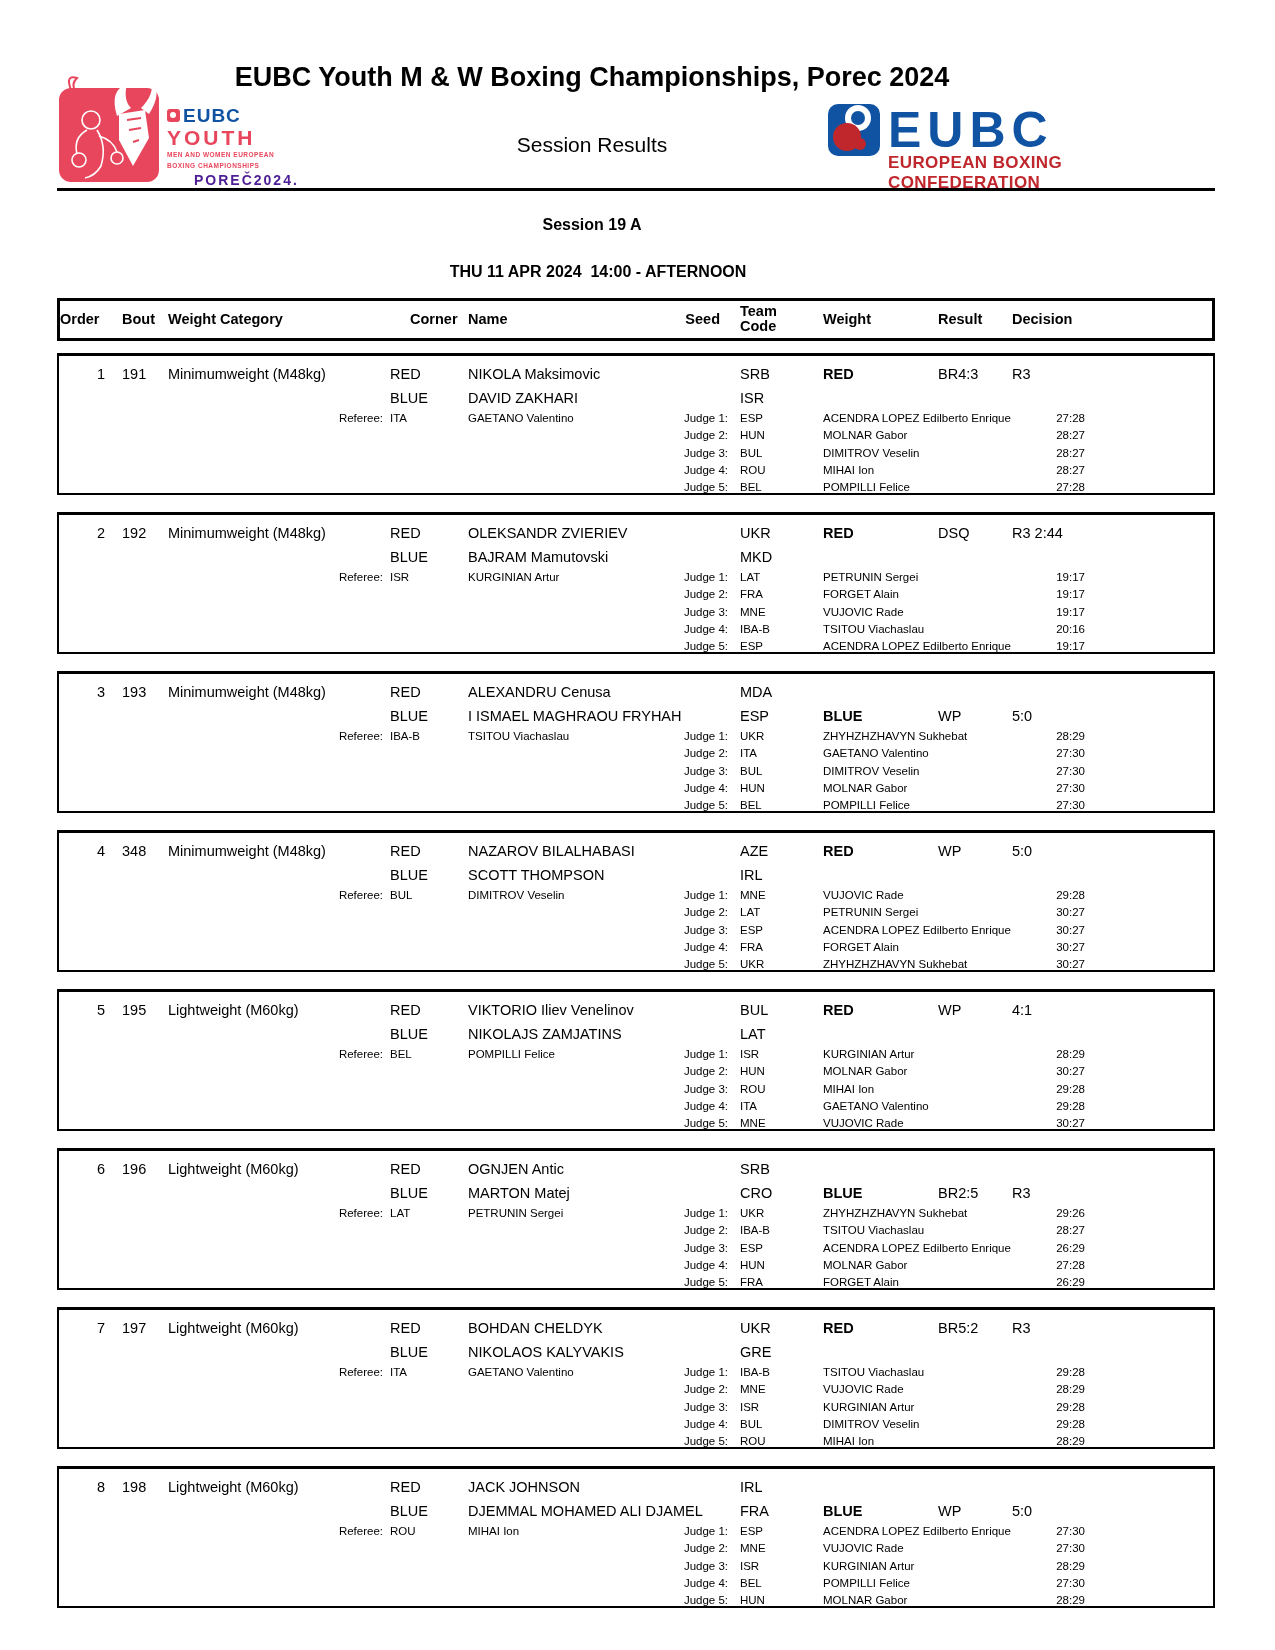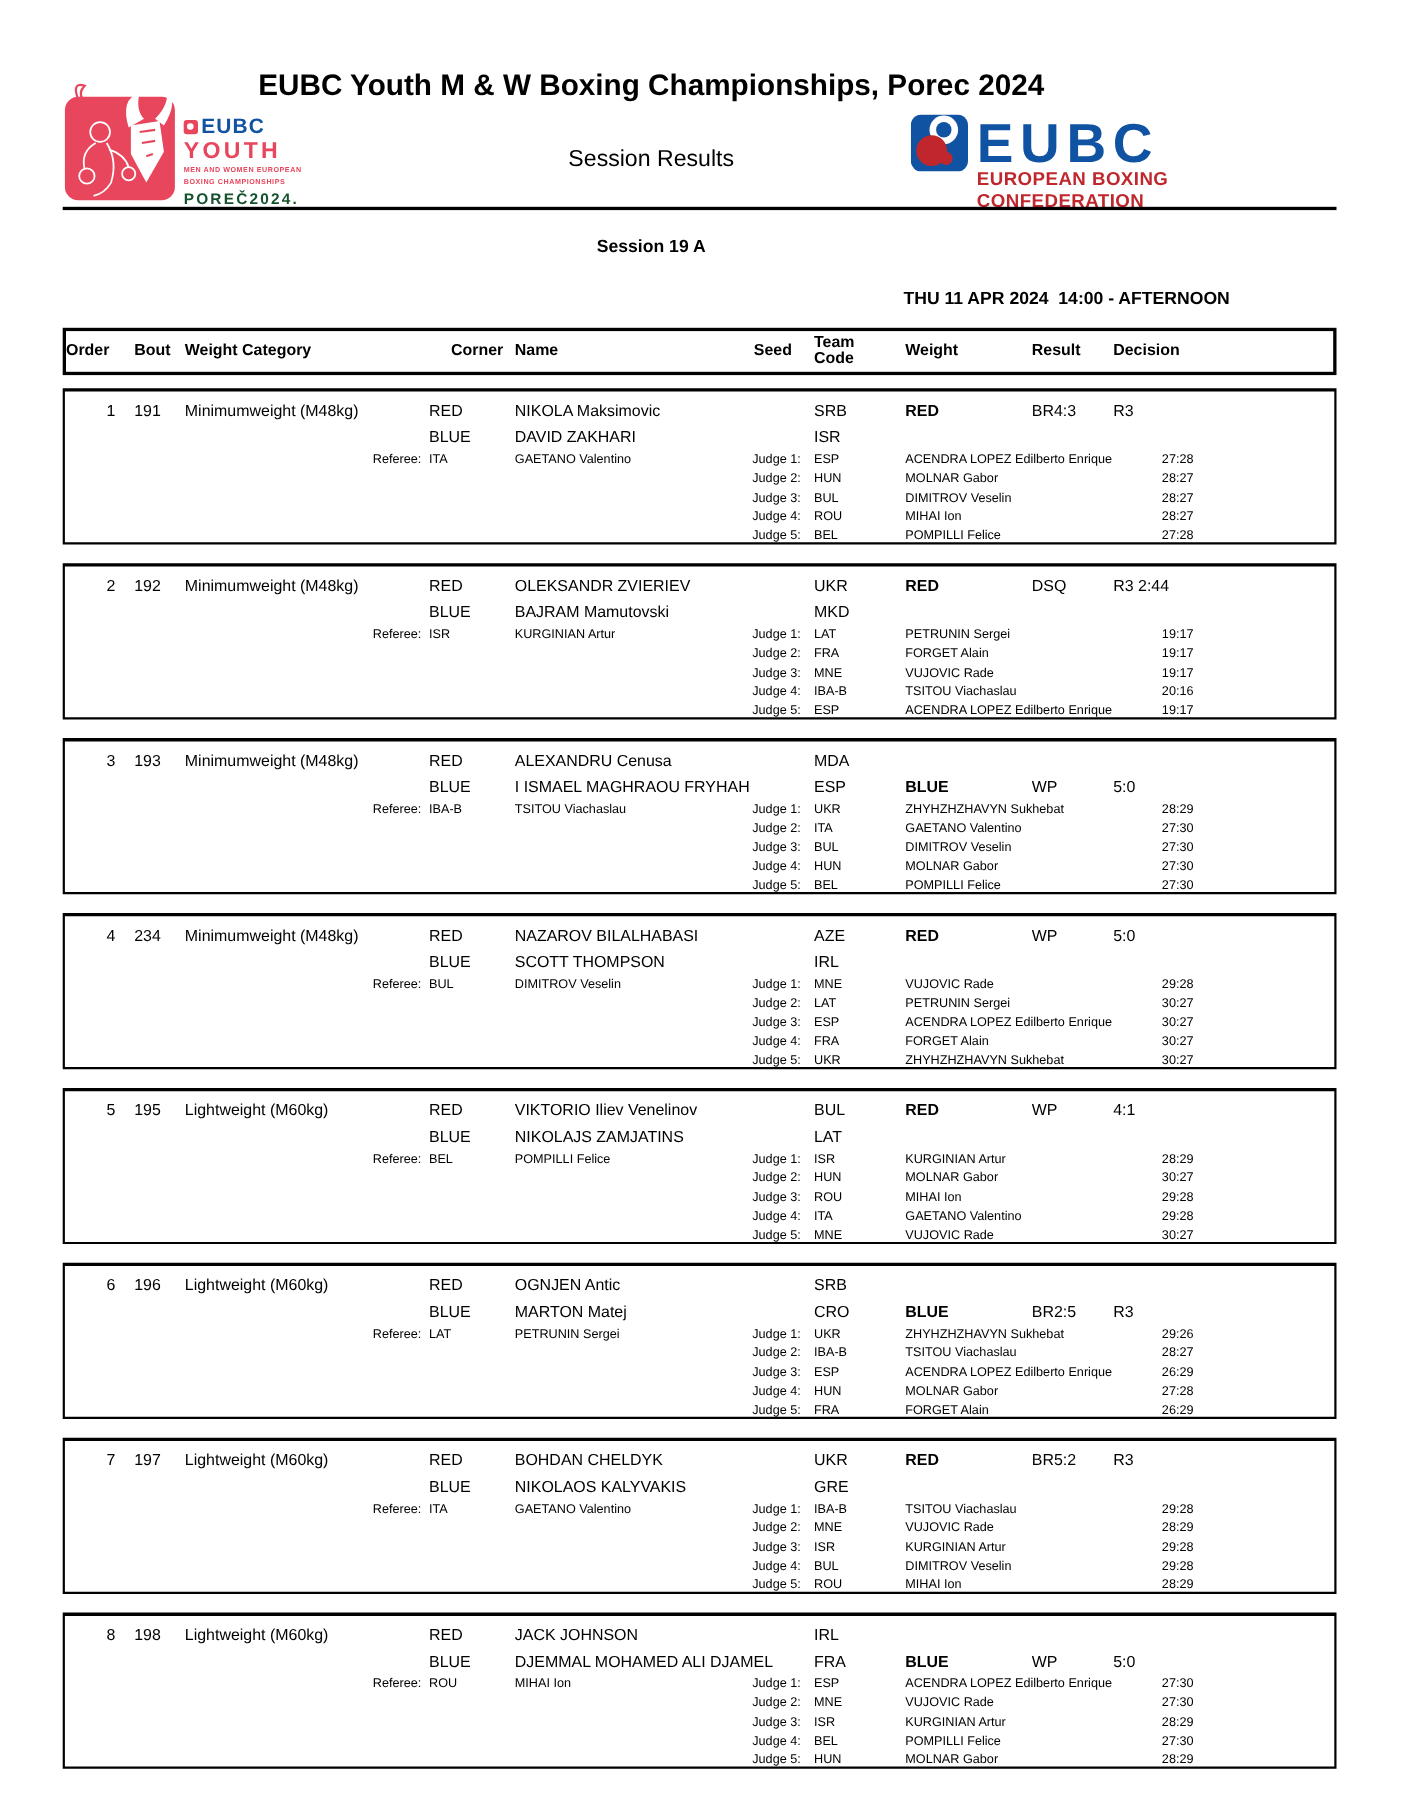--- a/index.html
+++ b/index.html
@@ -17,33 +17,33 @@
   
   .logo-left{position:absolute;left:57px;top:76px;width:270px;height:110px;}
   .logo-left svg{position:absolute;left:0;top:4px;overflow:visible;}
   .logo-text{position:absolute;left:110px;top:30px;line-height:1;}
   .lt-eubc-row{display:flex;align-items:center;gap:3px;}
   .lt-glove{width:13px;height:13px;background:#e8465c;border-radius:3px;position:relative;flex:0 0 auto;}
   .lt-glove::after{content:"";position:absolute;left:3px;top:3px;width:6px;height:6px;border-radius:50%;background:#fff;}
   .lt-eubc{font-size:19px;font-weight:800;color:#1153a3;letter-spacing:1px;}
   .lt-youth{font-size:21px;font-weight:800;color:#e8465c;letter-spacing:3px;margin-top:2px;}
   .lt-small{font-size:6.5px;font-weight:bold;color:#e8465c;letter-spacing:0.5px;line-height:8px;margin-top:3px;white-space:pre-line;}
-  .lt-porec{font-size:14px;font-weight:800;color:#14532d;letter-spacing:2px;margin-top:3px;}
+  .lt-porec{font-size:14px;font-weight:800;color:#4c1d95;letter-spacing:2px;margin-top:3px;margin-left:27px;}
 
   
   .logo-right{position:absolute;left:828px;top:104px;width:310px;}
   .rl-row{display:flex;align-items:center;gap:8px;}
   .rl-glove{width:52px;height:52px;flex:0 0 auto;}
   .rl-eubc{font-size:50px;font-weight:800;color:#1153a3;letter-spacing:6px;line-height:52px;}
   .rl-tagline{font-size:17px;font-weight:bold;color:#c0272d;letter-spacing:0.4px;margin:-3px 0 0 60px;}
 
   
   .session-name{position:absolute;left:57px;top:216px;width:1070px;text-align:center;
     font-size:16px;font-weight:bold;}
-  .session-datetime{position:absolute;left:48px;top:263px;width:1070px;text-align:right;
+  .session-datetime{position:absolute;left:63px;top:263px;width:1070px;text-align:center;
     font-size:16px;font-weight:bold;white-space:pre;}
 
   
   .thead{position:absolute;left:57px;top:298px;width:1158px;height:43px;
     border:3px solid #000;box-sizing:border-box;font-size:14.5px;font-weight:bold;}
   .thead span{position:absolute;white-space:nowrap;}
   .th-order{left:0;top:10px;width:45px;text-align:left;}
   .th-bout{left:62px;top:10px;}
   .th-weight{left:108px;top:10px;}
   .th-corner{left:330px;top:10px;margin-left:20px;}
@@ -349,21 +349,21 @@
     <span class="jlabel">Judge 5:</span>
     <span class="jcountry">BEL</span>
     <span class="jname">POMPILLI Felice</span>
     <span class="jscore">27:30</span>
   </div>
 </div>
   </div>
 
   <div class="bout-box">
     <span class="c order-cell">4</span>
-    <span class="c boutno-cell">234</span>
+    <span class="c boutno-cell">348</span>
     <span class="c weight-cell">Minimumweight (M48kg)</span>
 
     <span class="c row-red corner-col">RED</span>
     <span class="c row-red name-col">NAZAROV BILALHABASI</span>
     <span class="c row-red team-col">AZE</span>
     <span class="c row-red winner-col">RED</span>
     <span class="c row-red result-col">WP</span>
     <span class="c row-red decision-col">5:0</span>
 
     <span class="c row-blue corner-col">BLUE</span>

